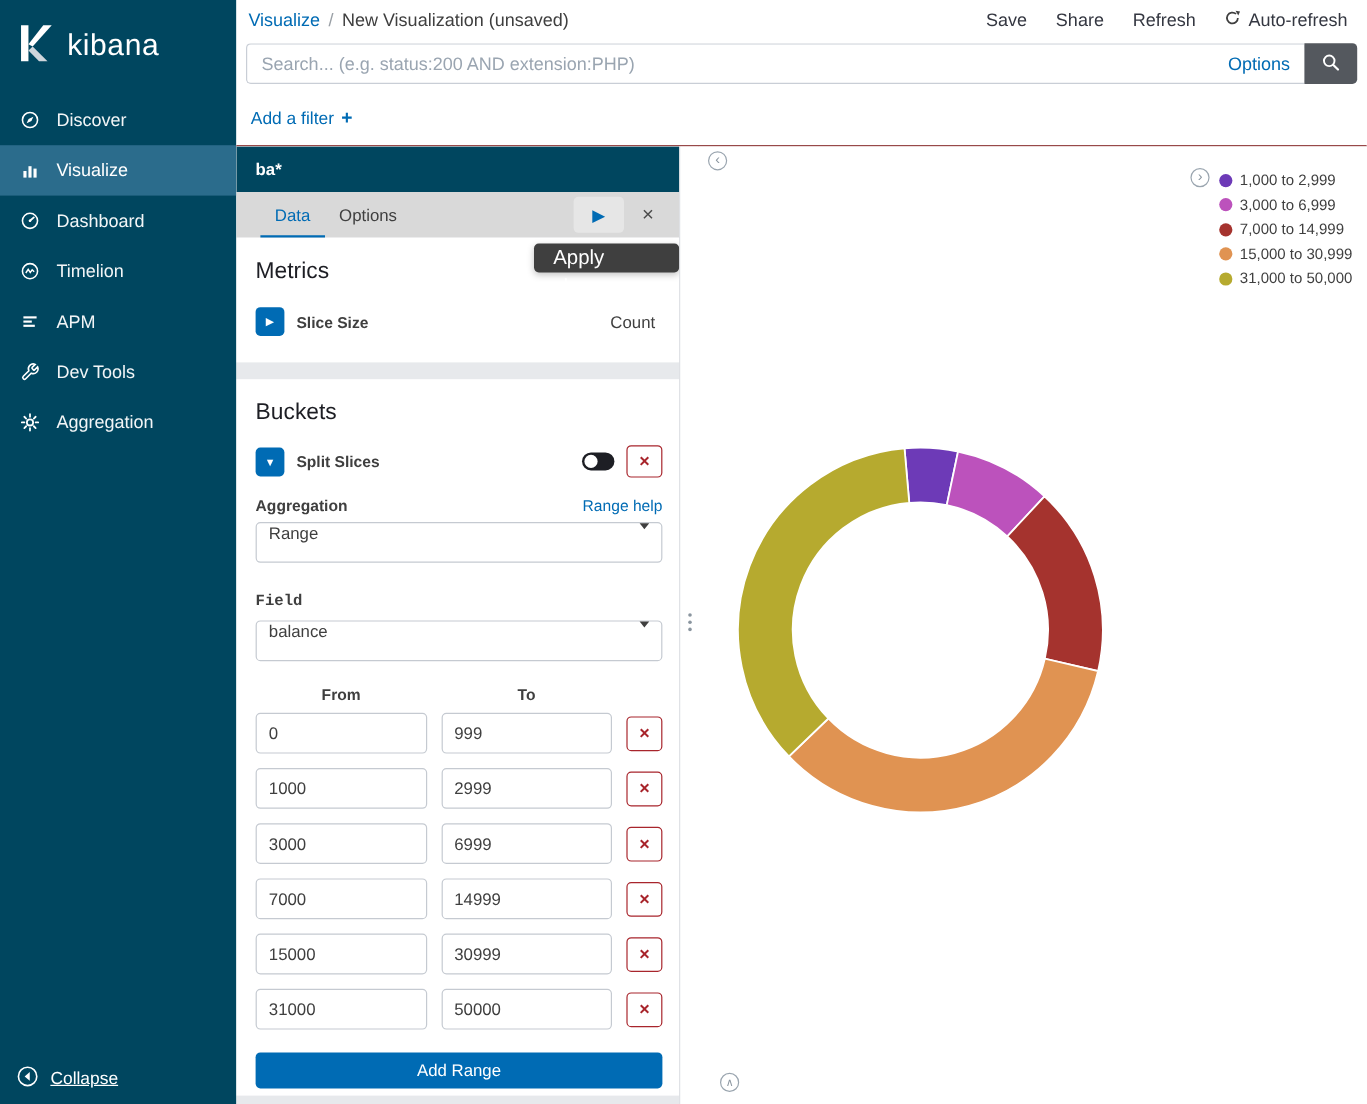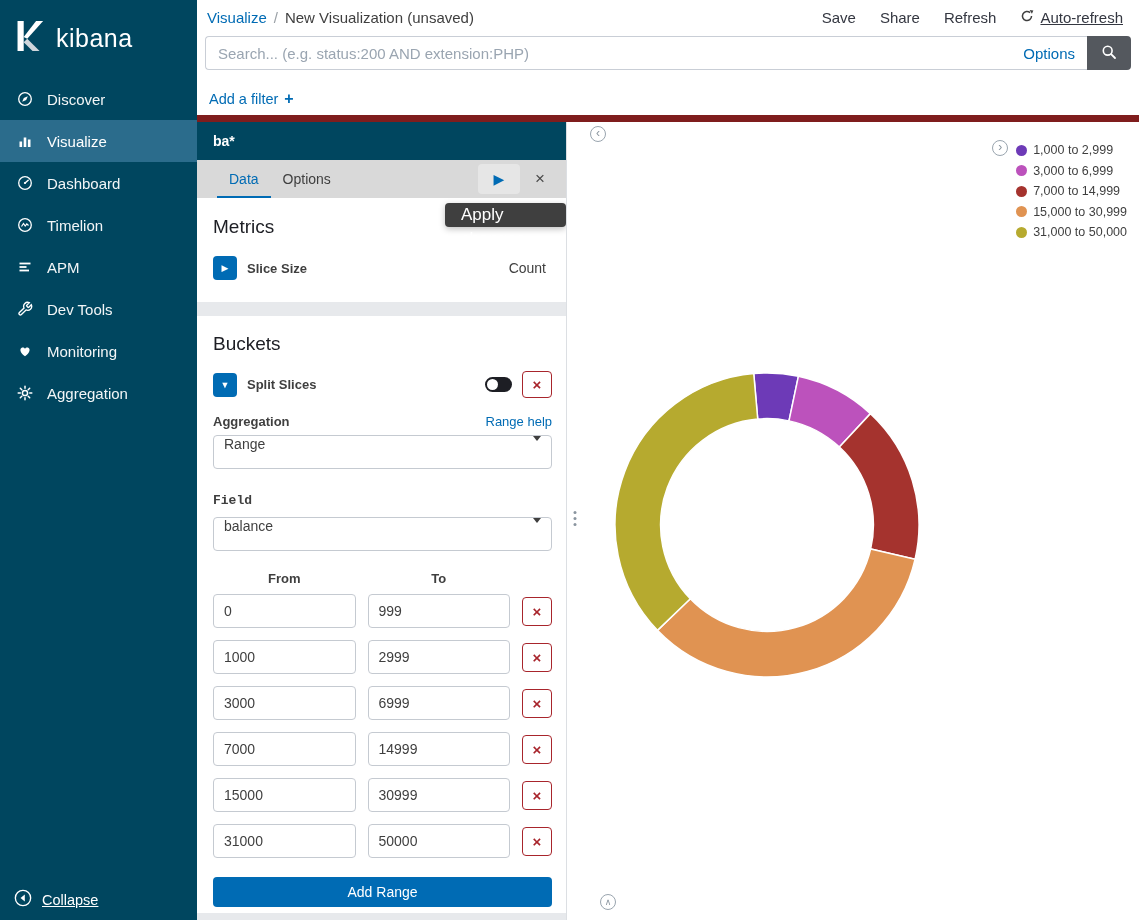--- a/index.html
+++ b/index.html
@@ -22,28 +22,28 @@
 
   
   .header{position:absolute;left:197px;top:0;right:0;height:122px;background:#fff;}
   .row1{height:34px;display:flex;align-items:center;padding:0 16px 0 10px;font-size:15px;}
   .breadcrumb{display:flex;align-items:center;}
   .breadcrumb a{color:var(--link);text-decoration:none;cursor:pointer;}
   .crumb-sep{color:#9aa0a6;margin:0 7px;}
   .crumb-title{color:#3f3f3f;}
   .top-actions{margin-left:auto;display:flex;align-items:center;gap:24px;}
   .top-action{color:#343741;cursor:pointer;}
-  .auto-refresh{display:flex;align-items:flex-end;gap:6px;color:#343741;cursor:pointer;text-decoration:underline;}
+  .auto-refresh{display:flex;align-items:flex-end;gap:6px;color:#343741;cursor:pointer;}
   .row2{display:flex;margin:2px 8px 8px 8px;height:34px;}
   .searchbox{flex:1;display:flex;align-items:center;border:1px solid #c9ced6;border-right:none;border-radius:4px 0 0 4px;background:#fff;}
   .searchbox input{flex:1;border:none;outline:none;padding:0 12px;font-size:15px;color:#3f3f3f;font-family:inherit;background:transparent;}
   .searchbox input::placeholder{color:#9aa5b1;}
   .options-link{padding:0 12px;color:var(--link);font-size:15px;text-decoration:none;cursor:pointer;}
   .search-btn{width:44px;border:none;background:var(--search-button-bg);border-radius:0 4px 4px 0;cursor:pointer;display:flex;align-items:center;justify-content:center;}
-  .row3{height:44px;border-bottom:7px solid #7f1d1d;padding:12px 0 0 12px;}
+  .row3{height:44px;border-bottom:1px solid #7f1d1d;padding:12px 0 0 12px;}
   .add-filter{display:inline-flex;align-items:center;gap:6px;color:var(--link);font-size:14.5px;text-decoration:none;cursor:pointer;}
   .add-filter .plus{font-weight:bold;font-size:16px;}
 
   
   .main{position:absolute;left:197px;top:122px;right:0;bottom:0;display:flex;}
   .editor{flex:0 0 370px;width:370px;background:#e7e9ec;position:relative;border-right:1px solid #dcdfe3;overflow:hidden;}
   .gutter{flex:0 0 15px;position:relative;background:#fff;}
   .drag-handle{position:absolute;top:387px;left:50%;transform:translateX(-50%);display:flex;flex-direction:column;gap:3px;cursor:col-resize;padding:2px;}
   .drag-handle i{width:3px;height:3px;border-radius:50%;background:#8a959f;}
   .chart-panel{flex:1;position:relative;background:#fff;overflow:hidden;}
@@ -166,28 +166,20 @@
         <span class="nav-icon">
           <svg width="16" height="16" viewBox="0 0 24 24">
               <path d="M14.7 6.3a1 1 0 0 0 0 1.4l1.6 1.6a1 1 0 0 0 1.4 0l3.77-3.77a6 6 0 0 1-7.94 7.94l-6.91 6.91a2.12 2.12 0 0 1-3-3l6.91-6.91a6 6 0 0 1 7.94-7.94l-3.76 3.76z" fill="none" stroke="#fff" stroke-width="2"></path>
             </svg>
         </span>
         <span class="nav-label">Dev Tools</span>
       </div>
       <div class="nav-item">
         <span class="nav-icon">
           <svg width="16" height="16" viewBox="0 0 16 16">
-              <path d="M8 13.3C3 9.6 2.6 6.2 4.4 4.9c1.3-.9 2.9-.3 3.6.9.7-1.2 2.3-1.8 3.6-.9 1.8 1.3 1.4 4.7-3.6 8.4z" fill="#fff"></path>
-            </svg>
-        </span>
-        <span class="nav-label">Monitoring</span>
-      </div>
-      <div class="nav-item">
-        <span class="nav-icon">
-          <svg width="16" height="16" viewBox="0 0 16 16">
               <g stroke="#fff" stroke-width="1.5" stroke-linecap="round">
                 <circle cx="8" cy="8" r="2.6" fill="none"></circle>
                 <path d="M8 1.2v2.1M8 12.7v2.1M1.2 8h2.1M12.7 8h2.1M3.3 3.3l1.5 1.5M11.2 11.2l1.5 1.5M12.7 3.3l-1.5 1.5M4.8 11.2l-1.5 1.5"></path>
               </g>
             </svg>
         </span>
         <span class="nav-label">Aggregation</span>
       </div>
     </nav>
     <div class="collapse-item">

